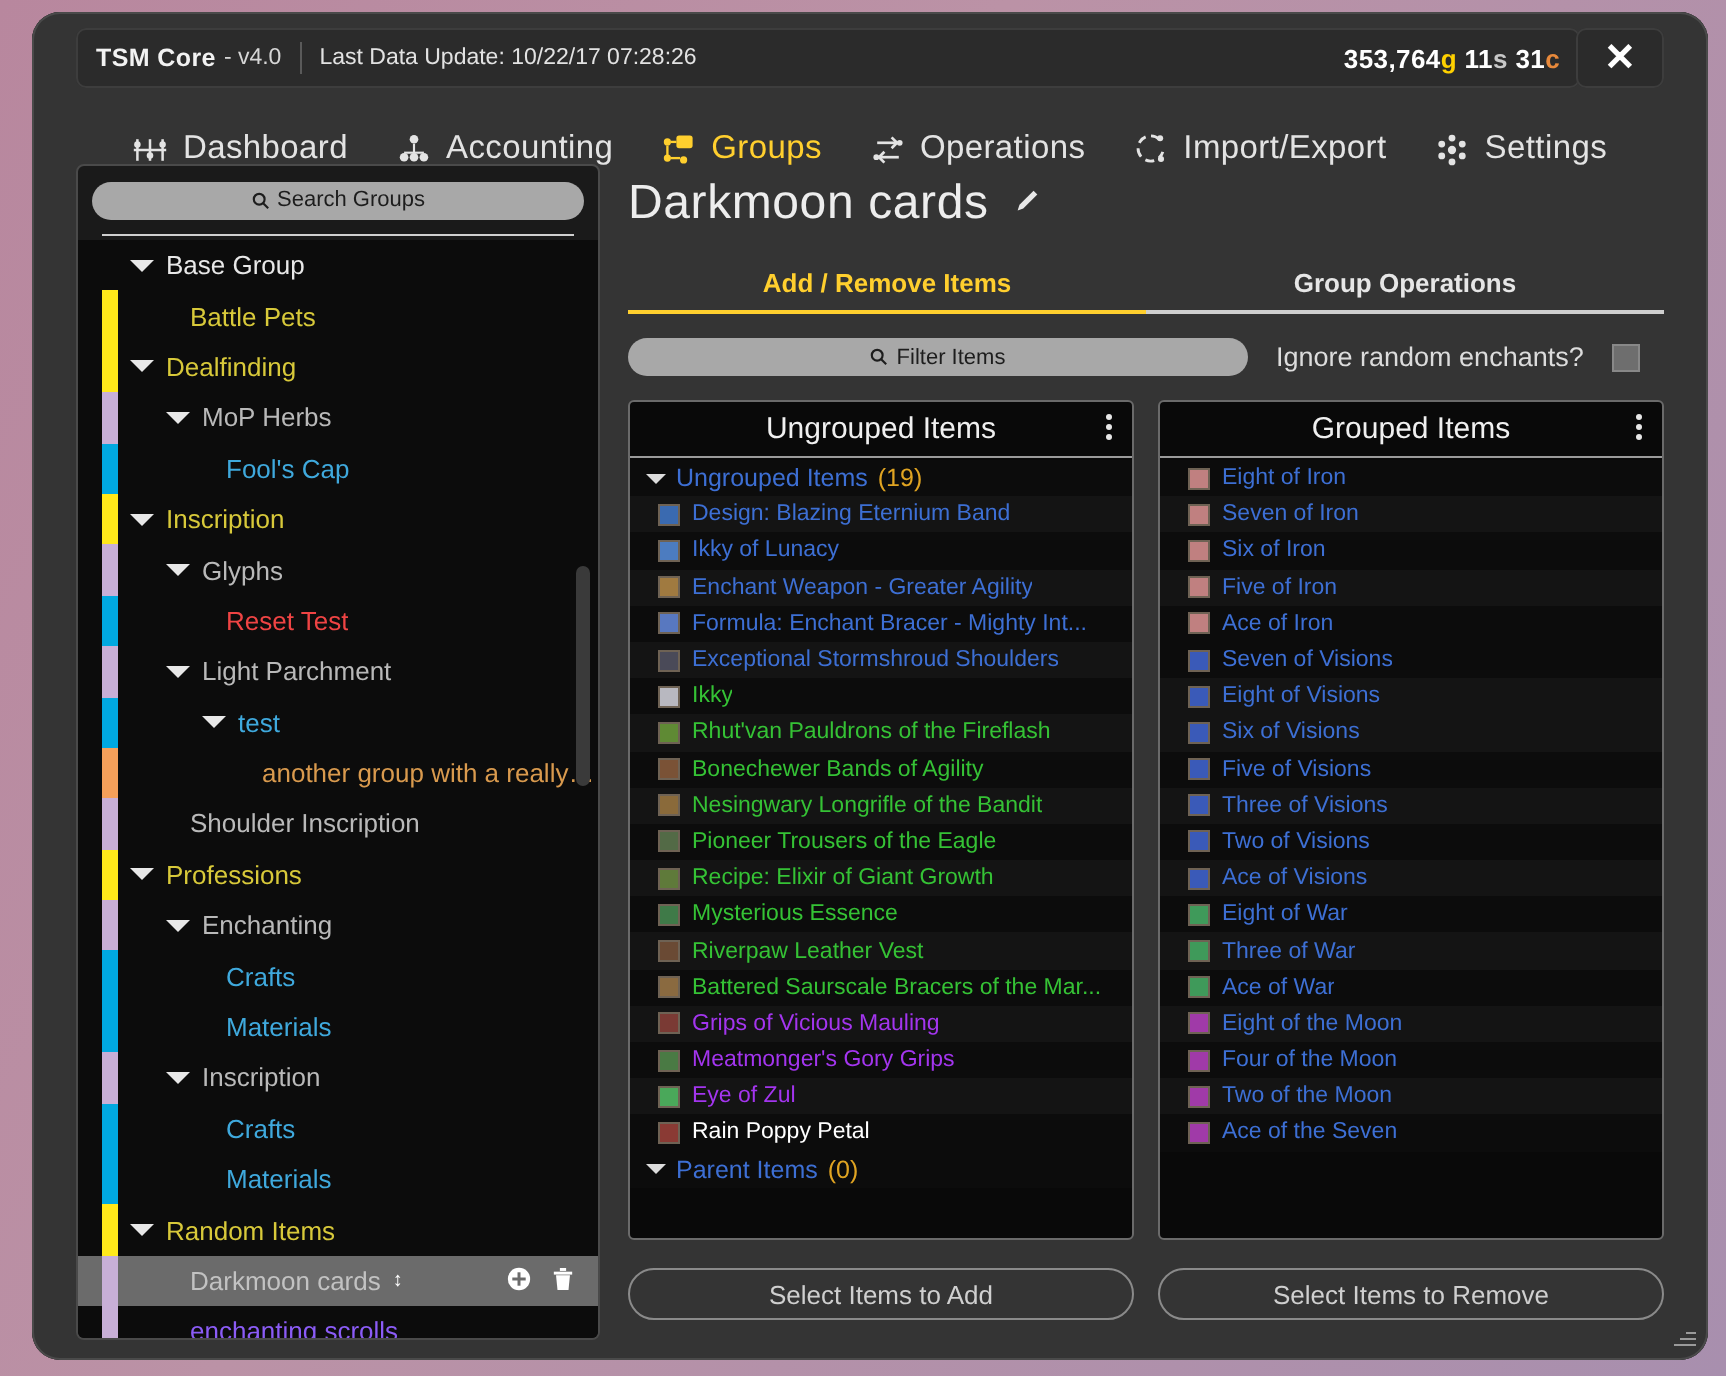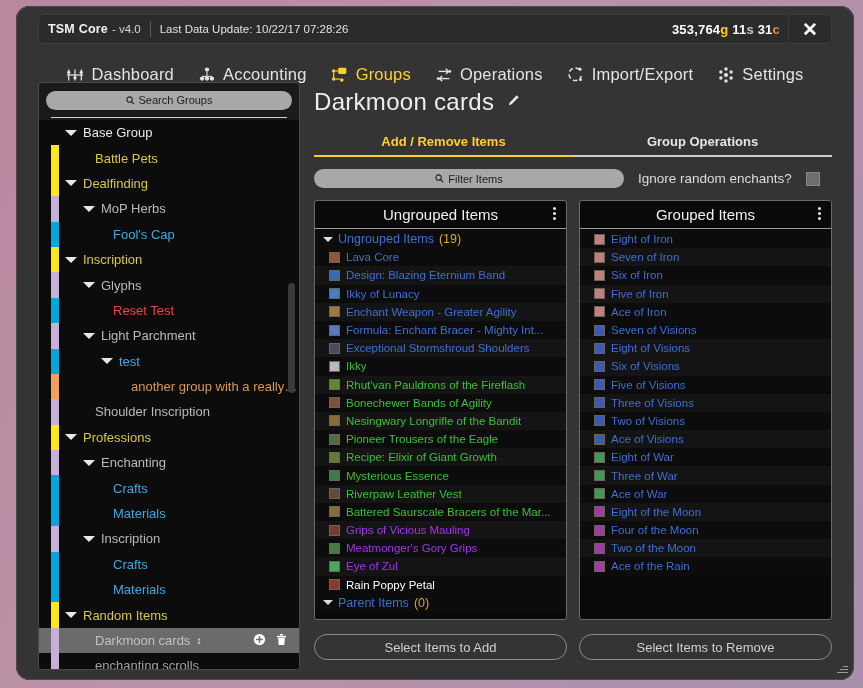--- a/index.html
+++ b/index.html
@@ -416,21 +416,21 @@
               <span class="act-ico"><svg width="11" height="13" viewBox="0 0 12 14">
                   <rect x="1" y="3" width="10" height="1.6" fill="#fff"></rect>
                   <rect x="4.3" y="1" width="3.4" height="1.6" fill="#fff"></rect>
                   <path d="M2.2 5 H9.8 L9 13 H3 Z" fill="#fff"></path>
                 </svg></span>
             </span>
           </div>
           <div class="tree-row">
             <span class="swatch" style="background: rgb(200, 175, 215);"></span>
             <span style="width: 36px; flex: 0 0 auto;"></span>
-            <span class="tree-label" style="color: #a3a3a3;">enchanting scrolls</span>
+            <span class="tree-label" style="color: #8b5cf6;">enchanting scrolls</span>
           </div>
         </div>
       <div id="tree-scrollbar"></div>
     </div>
 
     <div id="rightpane">
       <div id="group-title">
         <span>Darkmoon cards</span>
         <span id="edit-icon">
           <svg width="15" height="15" viewBox="0 0 16 16">
@@ -469,24 +469,20 @@
                 <i></i>
                 <i></i>
               </span>
           </div>
           <div class="list-body" id="ungrouped-body">
               <div class="sect-row">
                 <span class="tri"></span>
                 <span class="sect-name">Ungrouped Items</span>
                 <span class="sect-count">(19)</span>
               </div>
-              <div class="item-row">
-                <span class="item-ico" style="background: rgb(138, 90, 58);"></span>
-                <span class="item-name" style="color: rgb(61, 111, 212);">Lava Core</span>
-              </div>
               <div class="item-row alt">
                 <span class="item-ico" style="background: rgb(58, 106, 176);"></span>
                 <span class="item-name" style="color: rgb(61, 111, 212);">Design: Blazing Eternium Band</span>
               </div>
               <div class="item-row">
                 <span class="item-ico" style="background: rgb(76, 124, 192);"></span>
                 <span class="item-name" style="color: rgb(61, 111, 212);">Ikky of Lunacy</span>
               </div>
               <div class="item-row alt">
                 <span class="item-ico" style="background: rgb(160, 122, 64);"></span>
@@ -636,21 +632,21 @@
               <div class="item-row">
                 <span class="item-ico" style="background: rgb(160, 58, 168);"></span>
                 <span class="item-name" style="color: rgb(61, 111, 212);">Four of the Moon</span>
               </div>
               <div class="item-row alt">
                 <span class="item-ico" style="background: rgb(160, 58, 168);"></span>
                 <span class="item-name" style="color: rgb(61, 111, 212);">Two of the Moon</span>
               </div>
               <div class="item-row">
                 <span class="item-ico" style="background: rgb(160, 58, 168);"></span>
-                <span class="item-name" style="color: rgb(61, 111, 212);">Ace of the Rain</span>
+                <span class="item-name" style="color: rgb(61, 111, 212);">Ace of the Seven</span>
               </div>
             </div>
         </div>
       </div>
 
       <div id="bottom-buttons">
           <div class="big-btn">Select Items to Add</div>
           <div class="big-btn">Select Items to Remove</div>
         </div>
     </div>

